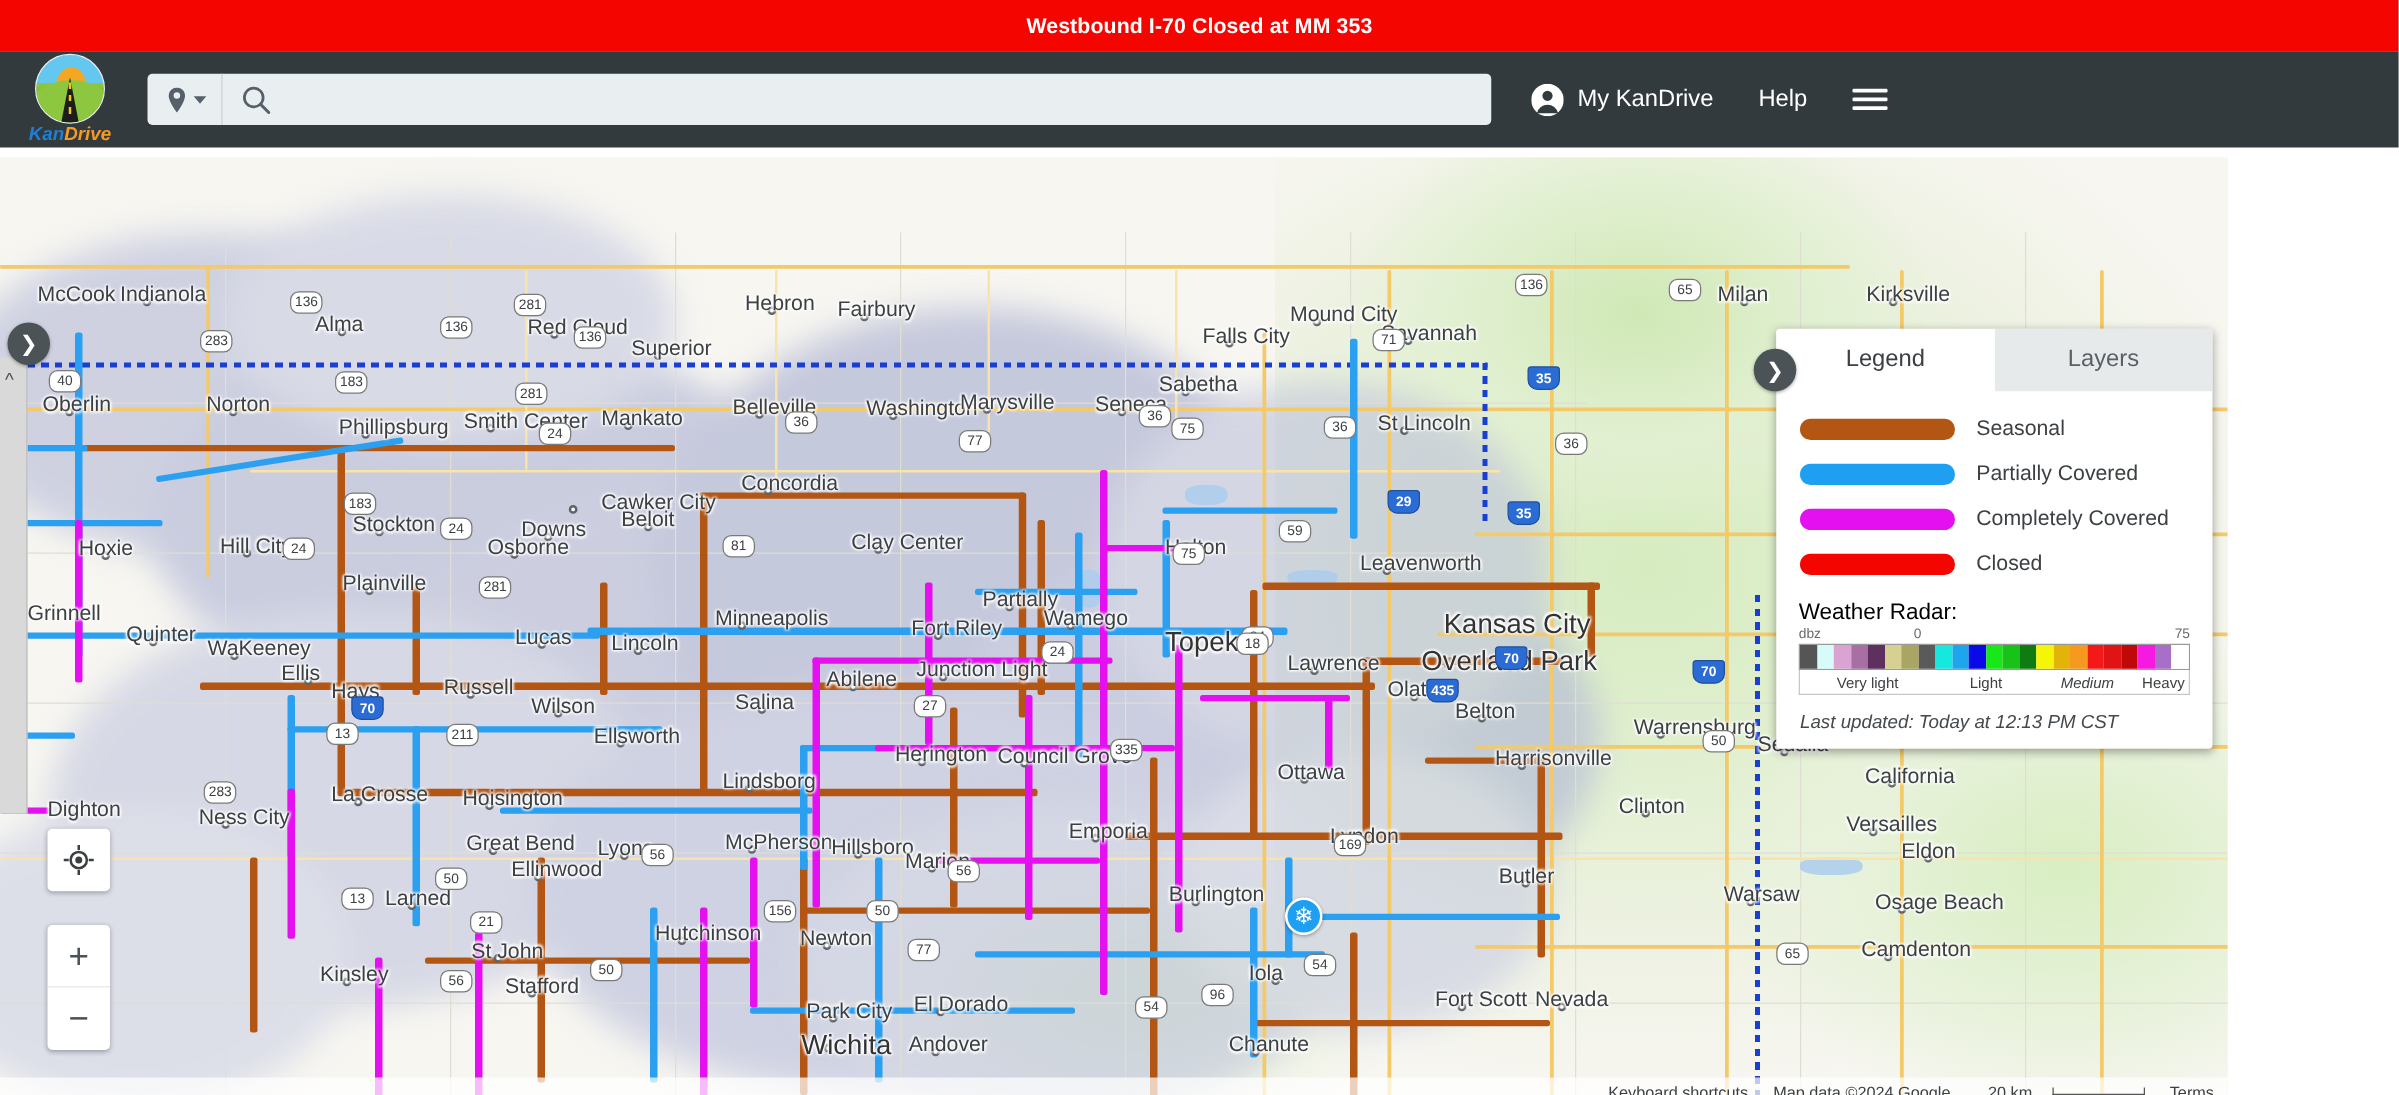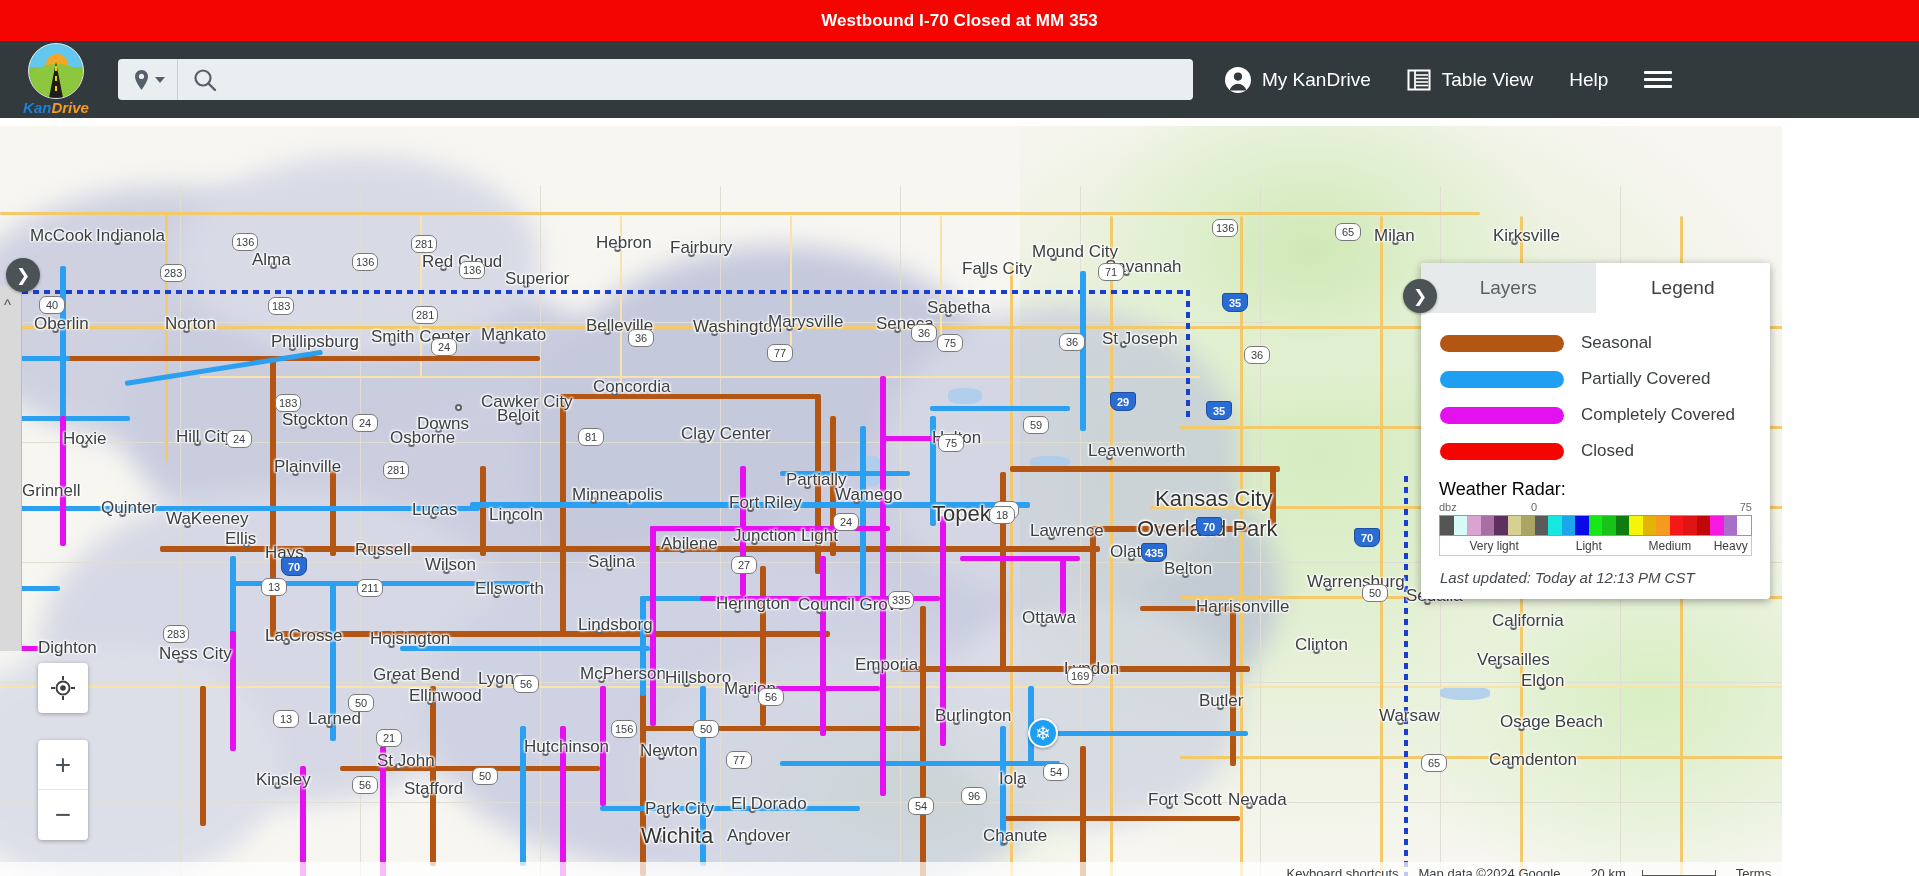--- a/index.html
+++ b/index.html
@@ -239,21 +239,21 @@
   .radar-bar i { display: block; flex: 1; height: 100%; }
   .radar-cats {
     display: flex; border: 1px solid #c8c8c8; border-top: none; margin: 0 2px;
     font-size: 12px; color: #3c4043; height: 20px;
   }
   .radar-cats span {
     display: flex; align-items: center; justify-content: center;
   }
   .radar-cats span:nth-child(1) { flex: 8; }
   .radar-cats span:nth-child(2) { flex: 6; }
-  .radar-cats span:nth-child(3) { flex: 6; }
+  .radar-cats span:nth-child(3) { flex: 6; font-style: italic; }
   .radar-cats span:nth-child(4) { flex: 3; }
   .last-updated {
     font-size: 15px; color: #44494d; font-style: italic; margin: 13px 0 0 3px;
   }
   .panel-collapse {
     position: absolute; right: 345px; top: 153px; width: 34px; height: 34px;
     border-radius: 50%; background: #4b5356; color: #fff;
     display: flex; align-items: center; justify-content: center;
     font-size: 17px; cursor: pointer; box-shadow: 0 1px 3px rgba(0,0,0,.35); z-index: 5;
   }
@@ -311,31 +311,20 @@
     </div>
 
     <div class="hdr-actions">
       <div class="hdr-item">
         <svg class="avatar-icon" viewBox="0 0 26 26">
           <circle cx="13" cy="13" r="13" fill="#fff"></circle>
           <circle cx="13" cy="9.6" r="4.1" fill="#333a3d"></circle>
           <path d="M4.6 23.5a8.6 8.6 0 0 1 16.8 0Z" fill="#333a3d"></path>
         </svg>
         <span>My KanDrive</span>
-      </div>
-      <div class="hdr-item">
-        <svg class="table-icon" viewBox="0 0 24 24">
-          <rect x="1.5" y="2.5" width="21" height="19" fill="none" stroke="#fff" stroke-width="2"></rect>
-          <line x1="8" y1="3" x2="8" y2="21" stroke="#fff" stroke-width="1.8"></line>
-          <line x1="9" y1="7" x2="21" y2="7" stroke="#fff" stroke-width="1.6"></line>
-          <line x1="9" y1="10.5" x2="21" y2="10.5" stroke="#fff" stroke-width="1.6"></line>
-          <line x1="9" y1="14" x2="21" y2="14" stroke="#fff" stroke-width="1.6"></line>
-          <line x1="9" y1="17.5" x2="21" y2="17.5" stroke="#fff" stroke-width="1.6"></line>
-        </svg>
-        <span>Table View</span>
       </div>
       <div class="hdr-item">
         <span>Help</span>
       </div>
       <div class="hdr-item">
         <span class="burger">
           <span></span>
             <span></span>
             <span></span>
         </span>
@@ -526,21 +515,21 @@
           <div class="city-label mid" style="left: 586px; top: 190px;">Belleville</div>
           <div class="city-dot" style="left: 711px; top: 203px;"></div>
           <div class="city-label mid" style="left: 693px; top: 191px;">Washington</div>
           <div class="city-dot" style="left: 786px; top: 198px;"></div>
           <div class="city-label mid" style="left: 768px; top: 186px;">Marysville</div>
           <div class="city-dot" style="left: 894px; top: 200px;"></div>
           <div class="city-label mid" style="left: 876px; top: 188px;">Seneca</div>
           <div class="city-dot" style="left: 945px; top: 184px;"></div>
           <div class="city-label mid" style="left: 927px; top: 172px;">Sabetha</div>
           <div class="city-dot" style="left: 1120px; top: 215px;"></div>
-          <div class="city-label mid" style="left: 1102px; top: 203px;">St Joseph</div>
+          <div class="city-label mid" style="left: 1102px; top: 203px;">St Lincoln</div>
           <div class="city-dot" style="left: 194px; top: 313px;"></div>
           <div class="city-label mid" style="left: 176px; top: 301px;">Hill City</div>
           <div class="city-dot" style="left: 300px; top: 296px;"></div>
           <div class="city-label mid" style="left: 282px; top: 284px;">Stockton</div>
           <div class="city-dot" style="left: 435px; top: 300px;"></div>
           <div class="city-label mid" style="left: 417px; top: 288px;">Downs</div>
           <div class="city-dot" style="left: 515px; top: 292px;"></div>
           <div class="city-label mid" style="left: 497px; top: 280px;">Beloit</div>
           <div class="city-dot" style="left: 455px; top: 278px;"></div>
           <div class="city-label mid" style="left: 437px; top: 266px; padding-left: 44px;">Cawker City</div>
@@ -771,22 +760,22 @@
       <div>−</div>
     </div>
 
     <div class="left-strip"></div>
     <div class="left-strip-chev">^</div>
     <div class="left-expand">❯</div>
 
     <div class="panel-collapse">❯</div>
     <div class="panel">
       <div class="panel-tabs">
+        <div class="panel-tab active">Legend</div>
         <div class="panel-tab inactive">Layers</div>
-        <div class="panel-tab active">Legend</div>
       </div>
       <div class="panel-body">
 
         <div class="legend-row">
           <span class="legend-swatch" style="background:#b35614"></span>
           <span class="legend-text">Seasonal</span>
         </div>
         <div class="legend-row">
           <span class="legend-swatch" style="background:#1e9ff2"></span>
           <span class="legend-text">Partially Covered</span>

